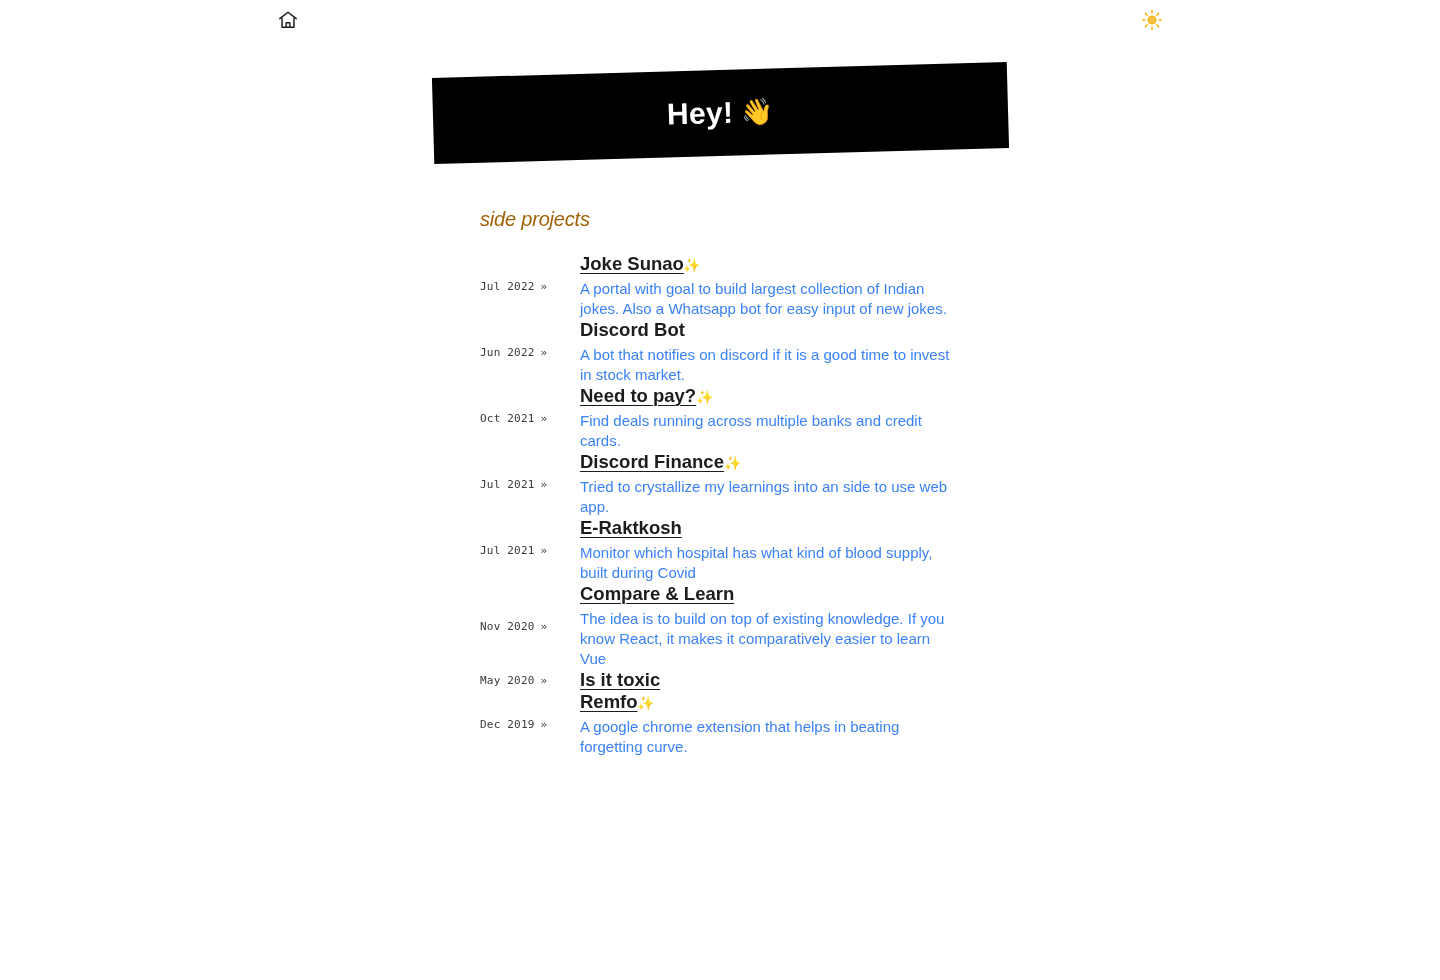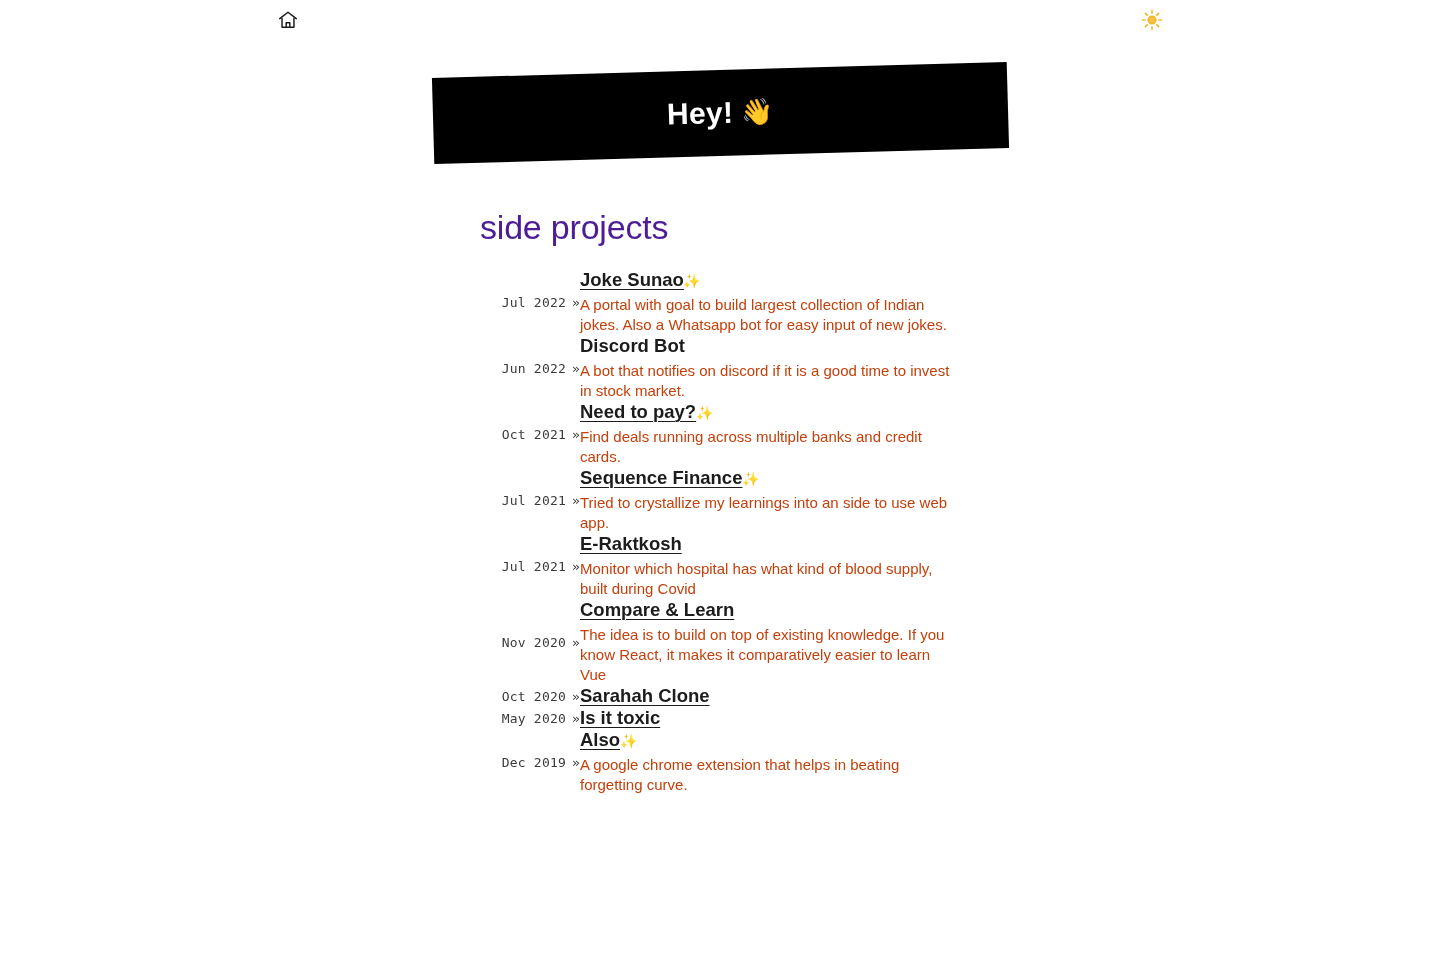--- a/index.html
+++ b/index.html
@@ -57,47 +57,48 @@
   }
   .hero-emoji { font-size: 26px; }
 
   
   .content {
     width: 1440px;
     padding-left: 480px;
     padding-top: 52px;
   }
   .section-title {
-    font-size: 34px;
+    font-size: 20px;
     font-weight: 400;
-    color: #4c1d95;
+    color: #a16207;
     margin: 0 0 22px 0;
     display: inline-block;
     position: relative;
     letter-spacing: -.2px;
+    font-style: italic;
   }
   .section-title .squiggle {
     position: absolute;
     left: 0; bottom: -7px;
     width: 134px; height: 8px;
     overflow: hidden;
   }
 
   table.projects {
     border-collapse: collapse;
     width: 600px;
   }
   table.projects td { vertical-align: middle; padding: 0; }
   td.date {
     width: 100px;
     font-family: "DejaVu Sans Mono", monospace;
-    font-size: 13px;
+    font-size: 11px;
     color: #3a3a3a;
     white-space: nowrap;
-    text-align: right;
+    text-align: left;
     padding-right: 6px;
     letter-spacing: .2px;
   }
   td.date .arrow { color: #3a3a3a; margin-left: 6px; }
   td.detail { padding: 9px 0 9px 0; }
 
   .proj-title {
     font-size: 18.5px;
     color: #1c1c1c;
     text-decoration: underline;
@@ -109,21 +110,21 @@
   }
   .proj-title.plain {
     text-decoration: none;
     cursor: default;
     margin-top: 37px;
   }
   .sparkle { font-size: 14px; text-decoration: none; display: inline-block; }
   .proj-desc {
     font-size: 15px;
     line-height: 20px;
-    color: #c2410c;
+    color: #3b82f6;
     max-width: 378px;
     margin-top: 4px;
   }
 </style>
 </head>
 <body>
 
 <div class="topbar">
   <button class="icon-btn home-icon" aria-label="home">
     <svg width="22" height="22" viewBox="0 0 24 24" fill="none" stroke="#1c1c1c" stroke-width="1.6" stroke-linecap="round" stroke-linejoin="round">
@@ -177,52 +178,46 @@
         <tr>
           <td class="date"><span>Oct 2021</span><span class="arrow">»</span></td>
           <td class="detail">
             <div><span class="proj-title">Need to pay?</span><span class="sparkle">✨</span></div>
             <div class="proj-desc">Find deals running across multiple banks and credit cards.</div>
           </td>
         </tr>
         <tr>
           <td class="date"><span>Jul 2021</span><span class="arrow">»</span></td>
           <td class="detail">
-            <div><span class="proj-title">Sequence Finance</span><span class="sparkle">✨</span></div>
+            <div><span class="proj-title">Discord Finance</span><span class="sparkle">✨</span></div>
             <div class="proj-desc">Tried to crystallize my learnings into an side to use web app.</div>
           </td>
         </tr>
         <tr>
           <td class="date"><span>Jul 2021</span><span class="arrow">»</span></td>
           <td class="detail">
             <div><span class="proj-title">E-Raktkosh</span></div>
             <div class="proj-desc">Monitor which hospital has what kind of blood supply, built during Covid</div>
           </td>
         </tr>
         <tr>
           <td class="date"><span>Nov 2020</span><span class="arrow">»</span></td>
           <td class="detail">
             <div><span class="proj-title">Compare &amp; Learn</span></div>
             <div class="proj-desc">The idea is to build on top of existing knowledge. If you know React, it makes it comparatively easier to learn Vue</div>
           </td>
         </tr>
         <tr>
-          <td class="date"><span>Oct 2020</span><span class="arrow">»</span></td>
-          <td class="detail">
-            <div><span class="proj-title">Sarahah Clone</span></div>
-          </td>
-        </tr>
-        <tr>
           <td class="date"><span>May 2020</span><span class="arrow">»</span></td>
           <td class="detail">
             <div><span class="proj-title">Is it toxic</span></div>
           </td>
         </tr>
         <tr>
           <td class="date"><span>Dec 2019</span><span class="arrow">»</span></td>
           <td class="detail">
-            <div><span class="proj-title">Also</span><span class="sparkle">✨</span></div>
+            <div><span class="proj-title">Remfo</span><span class="sparkle">✨</span></div>
             <div class="proj-desc">A google chrome extension that helps in beating forgetting curve.</div>
           </td>
         </tr>
       </tbody>
   </table>
 </div>
 
 </body></html>

